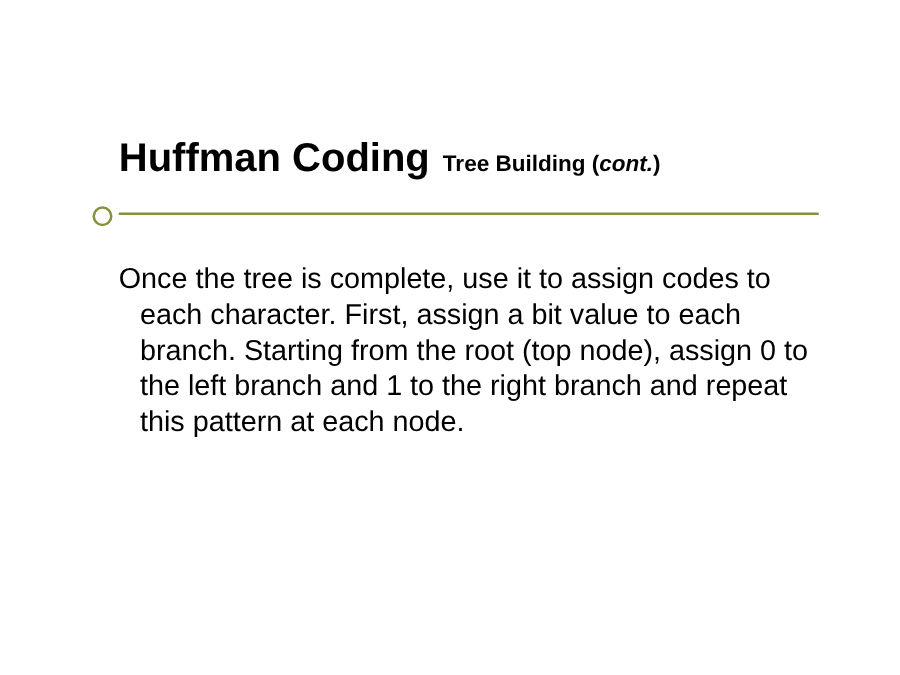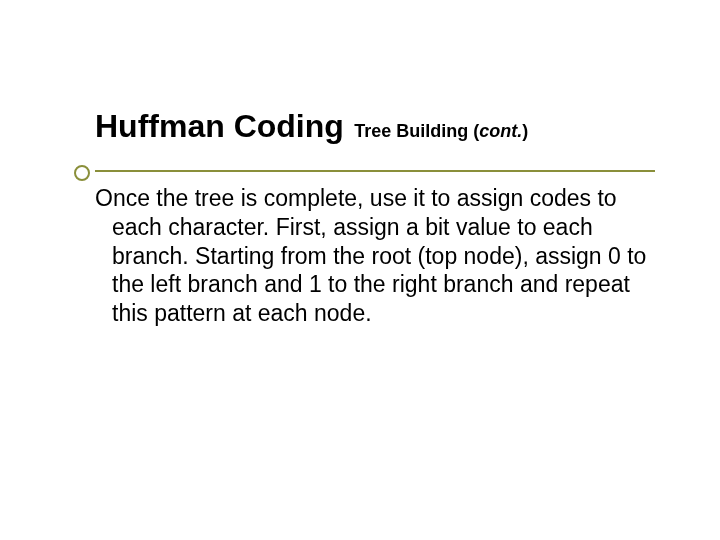--- a/index.html
+++ b/index.html
@@ -64,21 +64,21 @@
     top: 165px;
     width: 12px;
     height: 12px;
     border-radius: 50%;
     background: #ffffff;
     border: 2px solid #8a8f3a;
   }
   .body-text {
     position: absolute;
     left: 95px;
-    top: 184px;
+    top: 208px;
     width: 550px;
     font-size: 23px;
     line-height: 1.25;
     text-indent: -17px;
     padding-left: 17px;
   }
 </style>
 </head>
 <body>
 

